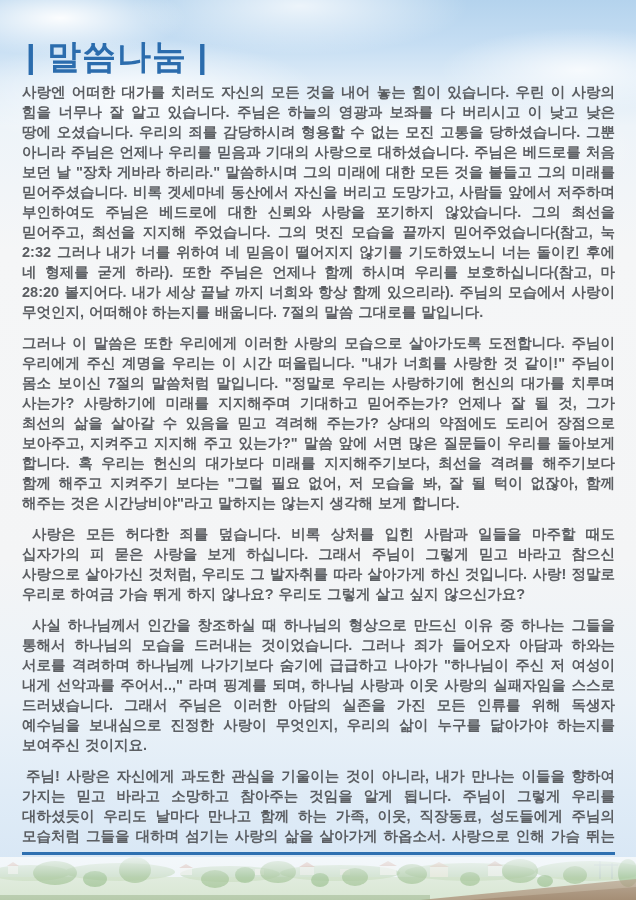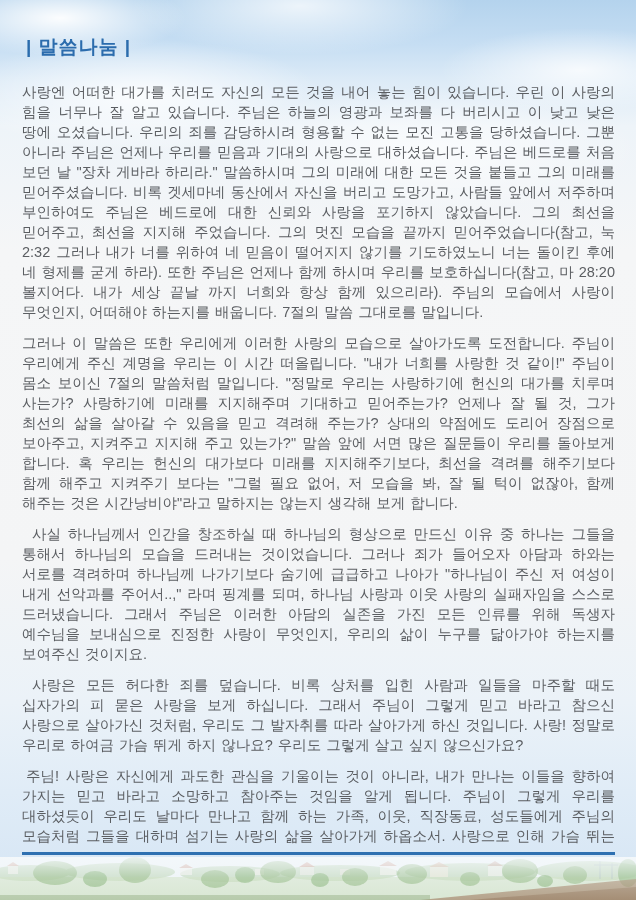--- a/index.html
+++ b/index.html
@@ -31,37 +31,38 @@
       radial-gradient(ellipse 180px 55px at 60px 18px,  rgba(255,255,255,0.95), rgba(255,255,255,0) 70%),
       radial-gradient(ellipse 240px 70px at 300px 6px,  rgba(255,255,255,0.75), rgba(255,255,255,0) 70%),
       radial-gradient(ellipse 200px 60px at 580px 70px, rgba(255,255,255,0.8),  rgba(255,255,255,0) 70%),
       radial-gradient(ellipse 260px 80px at 140px 95px, rgba(255,255,255,0.85), rgba(255,255,255,0) 70%),
       radial-gradient(ellipse 300px 90px at 430px 150px,rgba(255,255,255,0.7),  rgba(255,255,255,0) 70%);
     pointer-events: none;
   }
   .title {
     position: absolute;
     top: 34px; left: 26px;
-    font-size: 19px;
+    font-size: 34px;
     font-weight: bold;
     color: #2b6cad;
     letter-spacing: 1px;
   }
   .content {
     position: absolute;
     top: 82px; left: 22px;
     width: 593px;
     max-height: 764px;
     overflow: hidden;
     font-size: 14.5px;
     line-height: 20px;
     color: #5b5e62;
     text-align: justify;
     word-break: keep-all;
     word-spacing: 1px;
+    font-weight: bold;
   }
   .content p { margin-bottom: 11px; }
   .content p.indent { text-indent: 10px; }
   .prayer-heading { margin-bottom: 0 !important; }
   .prayer-body { text-indent: 4px; }
   .divider {
     position: absolute;
     top: 852px; left: 22px;
     width: 593px; height: 3px;
     background: #2e70b1;
@@ -84,22 +85,22 @@
 
 <div class="page">
 
   <div class="clouds"></div>
 
   <h1 class="title">| 말씀나눔 |</h1>
 
   <div class="content">
     <p>사랑엔 어떠한 대가를 치러도 자신의 모든 것을 내어 놓는 힘이 있습니다. 우린 이 사랑의 힘을 너무나 잘 알고 있습니다. 주님은 하늘의 영광과 보좌를 다 버리시고 이 낮고 낮은 땅에 오셨습니다. 우리의 죄를 감당하시려 형용할 수 없는 모진 고통을 당하셨습니다. 그뿐 아니라 주님은 언제나 우리를 믿음과 기대의 사랑으로 대하셨습니다. 주님은 베드로를 처음 보던 날 "장차 게바라 하리라." 말씀하시며 그의 미래에 대한 모든 것을 붙들고 그의 미래를 믿어주셨습니다. 비록 겟세마네 동산에서 자신을 버리고 도망가고, 사람들 앞에서 저주하며 부인하여도 주님은 베드로에 대한 신뢰와 사랑을 포기하지 않았습니다. 그의 최선을 믿어주고, 최선을 지지해 주었습니다. 그의 멋진 모습을 끝까지 믿어주었습니다(참고, 눅 2:32 그러나 내가 너를 위하여 네 믿음이 떨어지지 않기를 기도하였노니 너는 돌이킨 후에 네 형제를 굳게 하라). 또한 주님은 언제나 함께 하시며 우리를 보호하십니다(참고, 마 28:20 볼지어다. 내가 세상 끝날 까지 너희와 항상 함께 있으리라). 주님의 모습에서 사랑이 무엇인지, 어떠해야 하는지를 배웁니다. 7절의 말씀 그대로를 말입니다.</p>
     <p>그러나 이 말씀은 또한 우리에게 이러한 사랑의 모습으로 살아가도록 도전합니다. 주님이 우리에게 주신 계명을 우리는 이 시간 떠올립니다. "내가 너희를 사랑한 것 같이!" 주님이 몸소 보이신 7절의 말씀처럼 말입니다. "정말로 우리는 사랑하기에 헌신의 대가를 치루며 사는가? 사랑하기에 미래를 지지해주며 기대하고 믿어주는가? 언제나 잘 될 것, 그가 최선의 삶을 살아갈 수 있음을 믿고 격려해 주는가? 상대의 약점에도 도리어 장점으로 보아주고, 지켜주고 지지해 주고 있는가?" 말씀 앞에 서면 많은 질문들이 우리를 돌아보게 합니다. 혹 우리는 헌신의 대가보다 미래를 지지해주기보다, 최선을 격려를 해주기보다 함께 해주고 지켜주기 보다는 "그럴 필요 없어, 저 모습을 봐, 잘 될 턱이 없잖아, 함께 해주는 것은 시간낭비야"라고 말하지는 않는지 생각해 보게 합니다.</p>
+    <p class="indent">사랑은 모든 허다한 죄를 덮습니다. 비록 상처를 입힌 사람과 일들을 마주할 때도 십자가의 피 묻은 사랑을 보게 하십니다. 그래서 주님이 그렇게 믿고 바라고 참으신 사랑으로 살아가신 것처럼, 우리도 그 발자취를 따라 살아가게 하신 것입니다. 사랑! 정말로 우리로 하여금 가슴 뛰게 하지 않나요? 우리도 그렇게 살고 싶지 않으신가요?</p>
     <p class="indent">사실 하나님께서 인간을 창조하실 때 하나님의 형상으로 만드신 이유 중 하나는 그들을 통해서 하나님의 모습을 드러내는 것이었습니다. 그러나 죄가 들어오자 아담과 하와는 서로를 격려하며 하나님께 나가기보다 숨기에 급급하고 나아가 "하나님이 주신 저 여성이 내게 선악과를 주어서..," 라며 핑계를 되며, 하나님 사랑과 이웃 사랑의 실패자임을 스스로 드러냈습니다. 그래서 주님은 이러한 아담의 실존을 가진 모든 인류를 위해 독생자 예수님을 보내심으로 진정한 사랑이 무엇인지, 우리의 삶이 누구를 닮아가야 하는지를 보여주신 것이지요.</p>
-    <p class="indent">사랑은 모든 허다한 죄를 덮습니다. 비록 상처를 입힌 사람과 일들을 마주할 때도 십자가의 피 묻은 사랑을 보게 하십니다. 그래서 주님이 그렇게 믿고 바라고 참으신 사랑으로 살아가신 것처럼, 우리도 그 발자취를 따라 살아가게 하신 것입니다. 사랑! 정말로 우리로 하여금 가슴 뛰게 하지 않나요? 우리도 그렇게 살고 싶지 않으신가요?</p>
     <p class="prayer-body">주님! 사랑은 자신에게 과도한 관심을 기울이는 것이 아니라, 내가 만나는 이들을 향하여 가지는 믿고 바라고 소망하고 참아주는 것임을 알게 됩니다. 주님이 그렇게 우리를 대하셨듯이 우리도 날마다 만나고 함께 하는 가족, 이웃, 직장동료, 성도들에게 주님의 모습처럼 그들을 대하며 섬기는 사랑의 삶을 살아가게 하옵소서. 사랑으로 인해 가슴 뛰는 삶을 살게 하시고, 그렇게 사랑하며 살아가게 하옵소서. 예수님의 이름으로 기도합니다. 아멘.</p>
   </div>
 
   <div class="divider"></div>
 
   <div class="landscape">
     <svg width="636" height="43" viewBox="0 0 636 43" xmlns="http://www.w3.org/2000/svg">
 
       <rect x="0" y="0" width="636" height="43" fill="#eef4f7"></rect>
 

